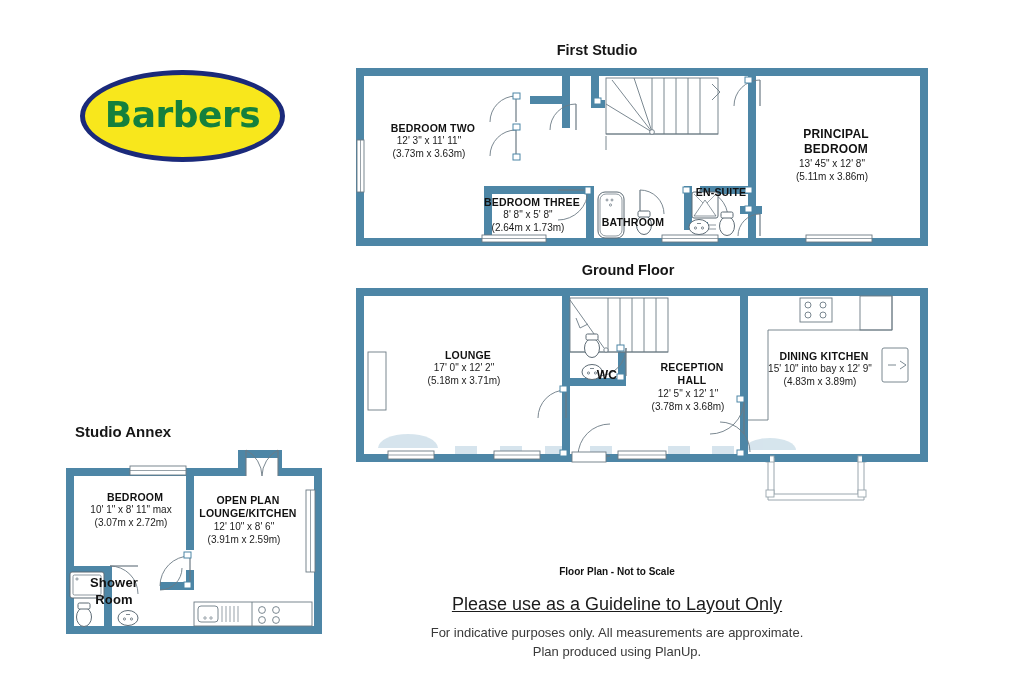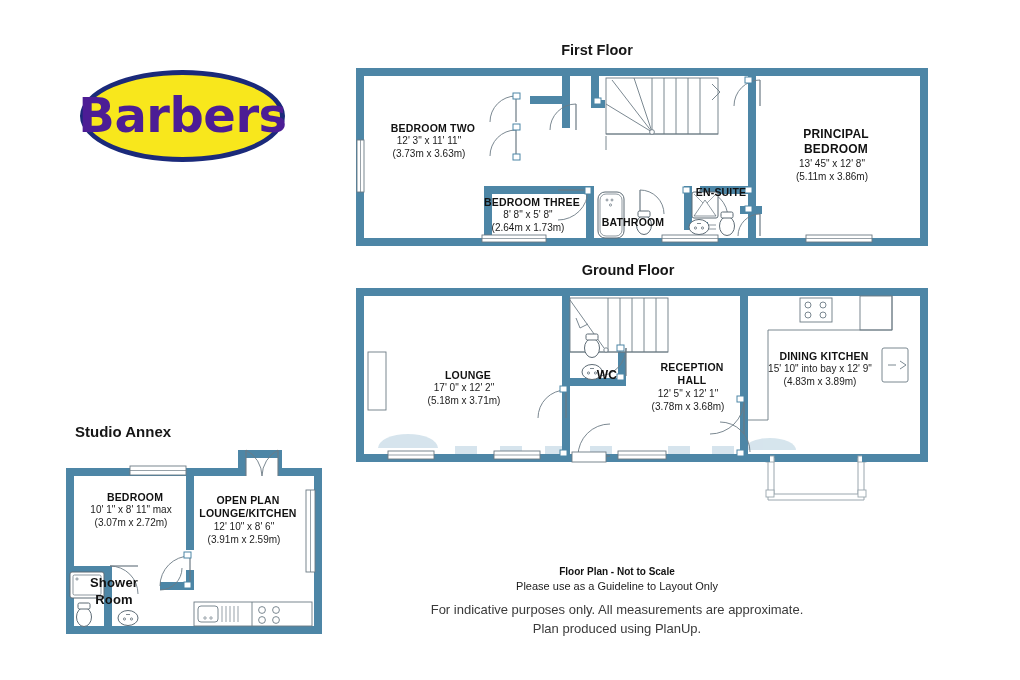--- a/index.html
+++ b/index.html
@@ -20,23 +20,23 @@
   .logo-ellipse{
     position:absolute;inset:0;
     background:#f8e71c;
     border:5px solid #1b2a7a;
     border-radius:50%/50%;
     box-sizing:border-box;
   }
   .logo-text{
     position:absolute;inset:0;
     display:flex;align-items:center;justify-content:center;
-    color:#4c1d95;
+    color:#15803d;
     font-family:"DejaVu Sans","Liberation Sans",sans-serif;
-    font-size:48px;font-weight:700;letter-spacing:-0.5px;
+    font-size:36px;font-weight:700;letter-spacing:-0.5px;
     line-height:1;
     padding-bottom:3px;box-sizing:border-box;
   }
 
   
   .floor-title{
     position:absolute;
     font-size:14.5px;font-weight:700;color:#161616;
     text-align:center;white-space:nowrap;
   }
@@ -58,21 +58,21 @@
     font-size:10px;font-weight:400;color:#1b1b1b;display:block;
   }
   .room.big .rname{font-size:12px;}
 
   
   .footer{
     position:absolute;left:617px;top:566px;transform:translateX(-50%);
     text-align:center;width:400px;
   }
   .footer .f1{font-size:10px;font-weight:700;color:#111;}
-  .footer .f2{font-size:11px;font-weight:400;color:#1b1b1b;margin-top:3px;}
+  .footer .f2{font-size:18px;font-weight:400;color:#1b1b1b;margin-top:17px;text-decoration:underline;}
   .footer .f3{font-size:13px;color:#3a3a3a;margin-top:9px;line-height:1.45;}
 </style>
 </head>
 <body>
 
 <div class="canvas">
 
   <svg class="plan" viewBox="0 0 1020 680">
     <defs>
       <g id="toilet">
@@ -404,21 +404,21 @@
         <circle cx="276" cy="620" r="3.4" fill="none"></circle>
       </g>
     </g>
   </svg>
 
   <div class="logo-wrap">
     <div class="logo-ellipse"></div>
     <div class="logo-text">Barbers</div>
   </div>
 
-  <div class="floor-title" id="title-first">First Floor</div>
+  <div class="floor-title" id="title-first">First Studio</div>
   <div class="floor-title" id="title-ground">Ground Floor</div>
   <div class="floor-title" id="title-annex">Studio Annex</div>
 
   <div class="room" style="left:429px;top:122px;transform:translateX(-50%);">
     <span class="rname">BEDROOM TWO</span>
     <span class="rdim">12' 3" x 11' 11"</span>
     <span class="rdim">(3.73m x 3.63m)</span>
   </div>
 
   <div class="room" style="left:528px;top:196px;transform:translateX(-50%);">
@@ -435,21 +435,21 @@
     <span class="rname">EN-SUITE</span>
   </div>
 
   <div class="room big" style="left:832px;top:127px;transform:translateX(-50%);">
     <span class="rname">PRINCIPAL</span>
     <span class="rname">BEDROOM</span>
     <span class="rdim">13' 45" x 12' 8"</span>
     <span class="rdim">(5.11m x 3.86m)</span>
   </div>
 
-  <div class="room" style="left:464px;top:369px;transform:translateX(-50%);">
+  <div class="room" style="left:464px;top:349px;transform:translateX(-50%);">
     <span class="rname">LOUNGE</span>
     <span class="rdim">17' 0" x 12' 2"</span>
     <span class="rdim">(5.18m x 3.71m)</span>
   </div>
 
   <div class="room" style="left:603px;top:368px;transform:translateX(-50%);">
     <span class="rname" style="font-size:12px;">WC</span>
   </div>
 
   <div class="room" style="left:688px;top:361px;transform:translateX(-50%);">

